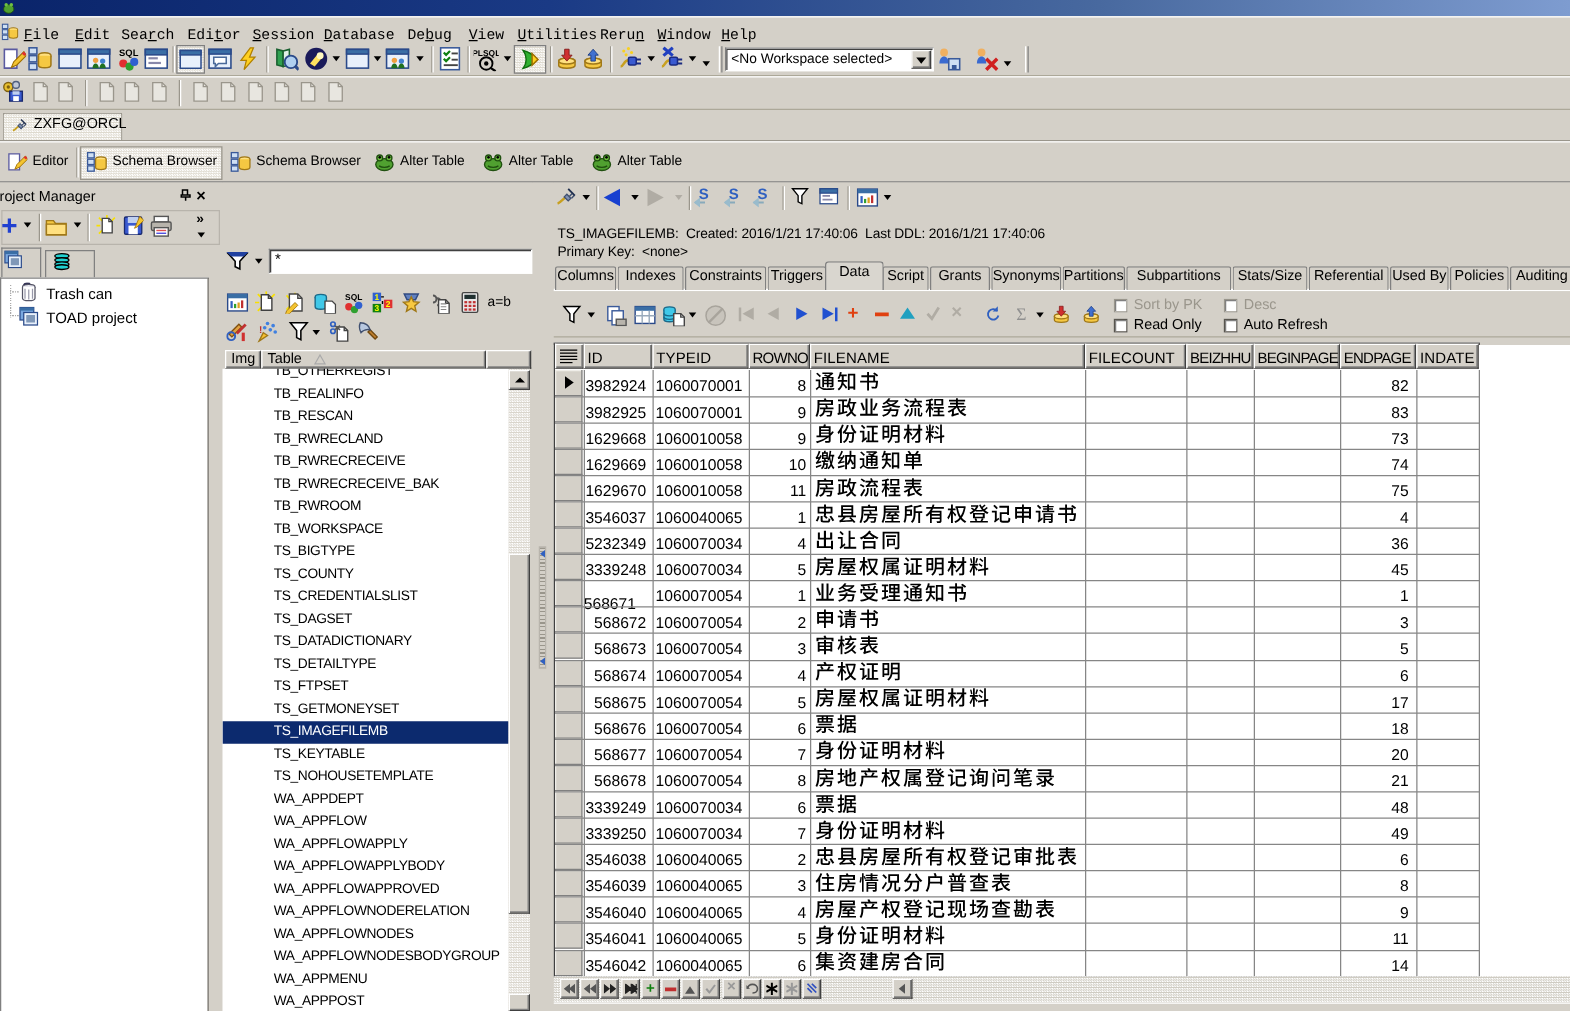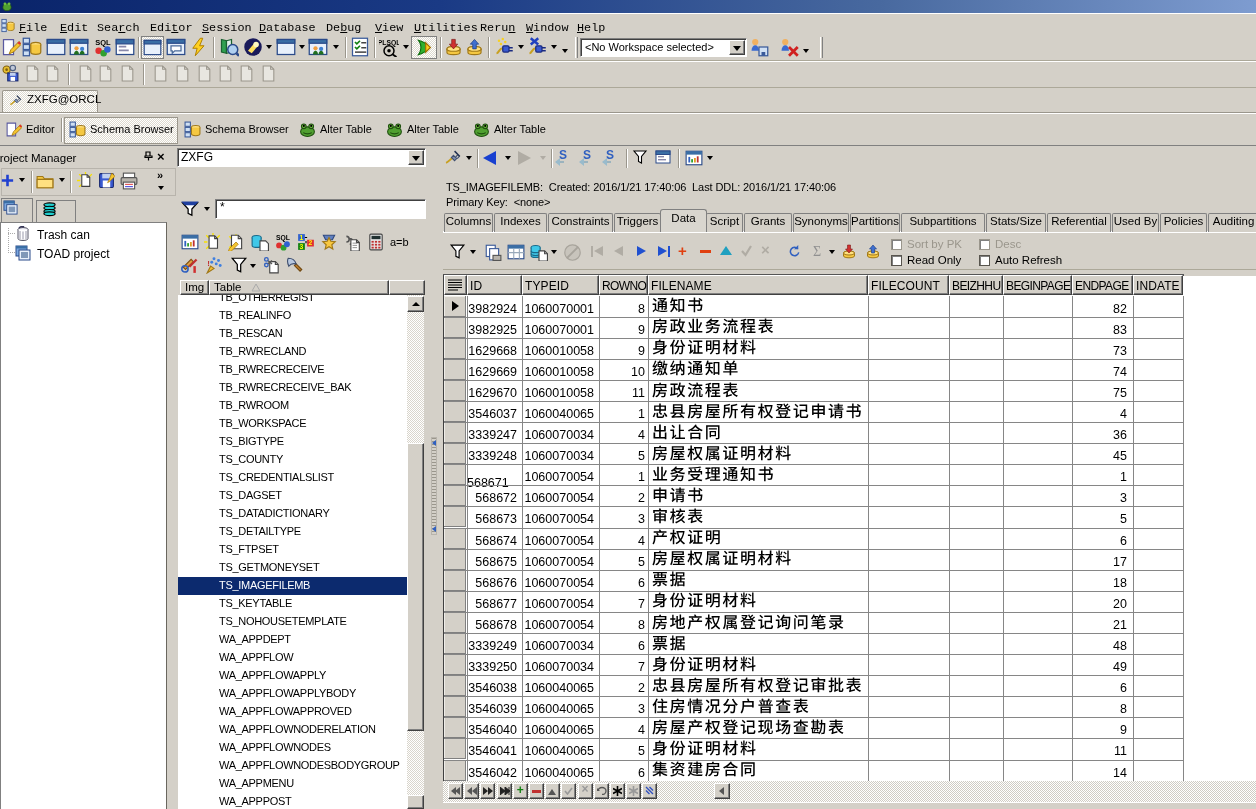--- a/index.html
+++ b/index.html
@@ -444,25 +444,20 @@
       <rect x="1" y="1" width="11" height="10" fill="#7aa8e0" stroke="#2a4a8a"></rect>
       <rect x="1" y="1" width="11" height="2.5" fill="#3a6ea5"></rect>
       <rect x="4" y="5" width="11" height="10" fill="#e8f0fb" stroke="#2a4a8a"></rect>
       <rect x="6" y="7" width="7" height="6" fill="#8098b8"></rect>
     </svg>
 <div class="t" style="left:37px;top:247px;font:12px 'Liberation Sans'">TOAD project</div>
 <div class="abs" style="left:8px;top:228px;width:1px;height:26px;background:repeating-linear-gradient(#aaa 0 1px,transparent 1px 2px)"></div>
 <div class="abs" style="left:8px;top:233px;width:7px;height:1px;background:repeating-linear-gradient(90deg,#aaa 0 1px,transparent 1px 2px)"></div>
 <div class="abs" style="left:8px;top:252px;width:7px;height:1px;background:repeating-linear-gradient(90deg,#aaa 0 1px,transparent 1px 2px)"></div>
 <div class="abs" style="left:178px;top:146px;width:248px;height:663px;background:#d4d0c8"></div>
-<div style="position:absolute;left:177px;top:148px;width:249px;height:19px;background:#fff;border-top:1px solid #808080;border-left:1px solid #808080;border-bottom:1px solid #fff;border-right:1px solid #fff;box-shadow:inset 1px 1px 0 #404040;overflow:hidden;">
-      <div style="position:absolute;left:3px;top:1px;font:12px 'Liberation Sans';color:#000;white-space:nowrap">ZXFG</div>
-      <div class="raised" style="position:absolute;right:1px;top:1px;width:16px;height:15px;background:#d4d0c8"></div>
-      <div style="position:absolute;right:5px;top:7px;width:0;height:0;border-left:4px solid transparent;border-right:4px solid transparent;border-top:5px solid #000"></div>
-    </div>
 <svg style="position:absolute;left:179px;top:199px;" width="22" height="20" viewBox="0 0 16 16">
       <path d="M2 3h12l-4.5 5V13l-3-1.5V8z" fill="#fff" stroke="#000" stroke-width="1"></path>
       <path d="M1 2h14l-3 3H4z" fill="#2040a0"></path>
     </svg>
 <div style="position:absolute;left:204px;top:207px;width:0;height:0;border-left:3px solid transparent;border-right:3px solid transparent;border-top:4px solid #000"></div>
 <div style="position:absolute;left:215px;top:199px;width:211px;height:20px;background:#fff;border-top:1px solid #808080;border-left:1px solid #808080;border-bottom:1px solid #fff;border-right:1px solid #fff;box-shadow:inset 1px 1px 0 #404040;overflow:hidden;">
       <div style="position:absolute;left:4px;top:0px;font:12px 'Liberation Sans'">*</div>
     </div>
 <svg style="position:absolute;left:181.0px;top:233px;" width="18" height="18" viewBox="0 0 16 16">
       <rect x="1" y="2" width="14" height="12" fill="#fff" stroke="#2a4a8a"></rect>
@@ -879,21 +874,21 @@
         <use href="#g6743" x="105.6"></use>
         <use href="#g767B" x="123.2"></use>
         <use href="#g8BB0" x="140.8"></use>
         <use href="#g7533" x="158.4"></use>
         <use href="#g8BF7" x="176.0"></use>
         <use href="#g4E66" x="193.6"></use>
       </g>
     </svg>
 <div class="t" style="left:1072px;top:406.9px;font:12.5px 'Liberation Sans';text-align:right;width:55px">4</div>
 <div class="abs" style="left:444px;top:422.0px;width:22px;height:21.1px;background:#d4d0c8;border-right:1px solid #808080;border-bottom:1px solid #808080;box-shadow:inset 1px 1px 0 #efede8"></div>
-<div class="t" style="left:467px;top:428.0px;font:12.5px 'Liberation Sans';text-align:right;width:50px">3339247</div>
+<div class="t" style="left:467px;top:428.0px;font:12.5px 'Liberation Sans';text-align:right;width:50px">5232349</div>
 <div class="t" style="left:522px;top:428.0px;font:12.5px 'Liberation Sans';text-align:right;width:72px">1060070034</div>
 <div class="t" style="left:599px;top:428.0px;font:12.5px 'Liberation Sans';text-align:right;width:46px">4</div>
 <svg style="position:absolute;left:652.0px;top:424.6px;overflow:visible" width="72" height="18">
       <g fill="#000" transform="scale(1.0000)">
         <use href="#g51FA" x="0.0"></use>
         <use href="#g8BA9" x="17.6"></use>
         <use href="#g5408" x="35.2"></use>
         <use href="#g540C" x="52.8"></use>
       </g>
     </svg>

